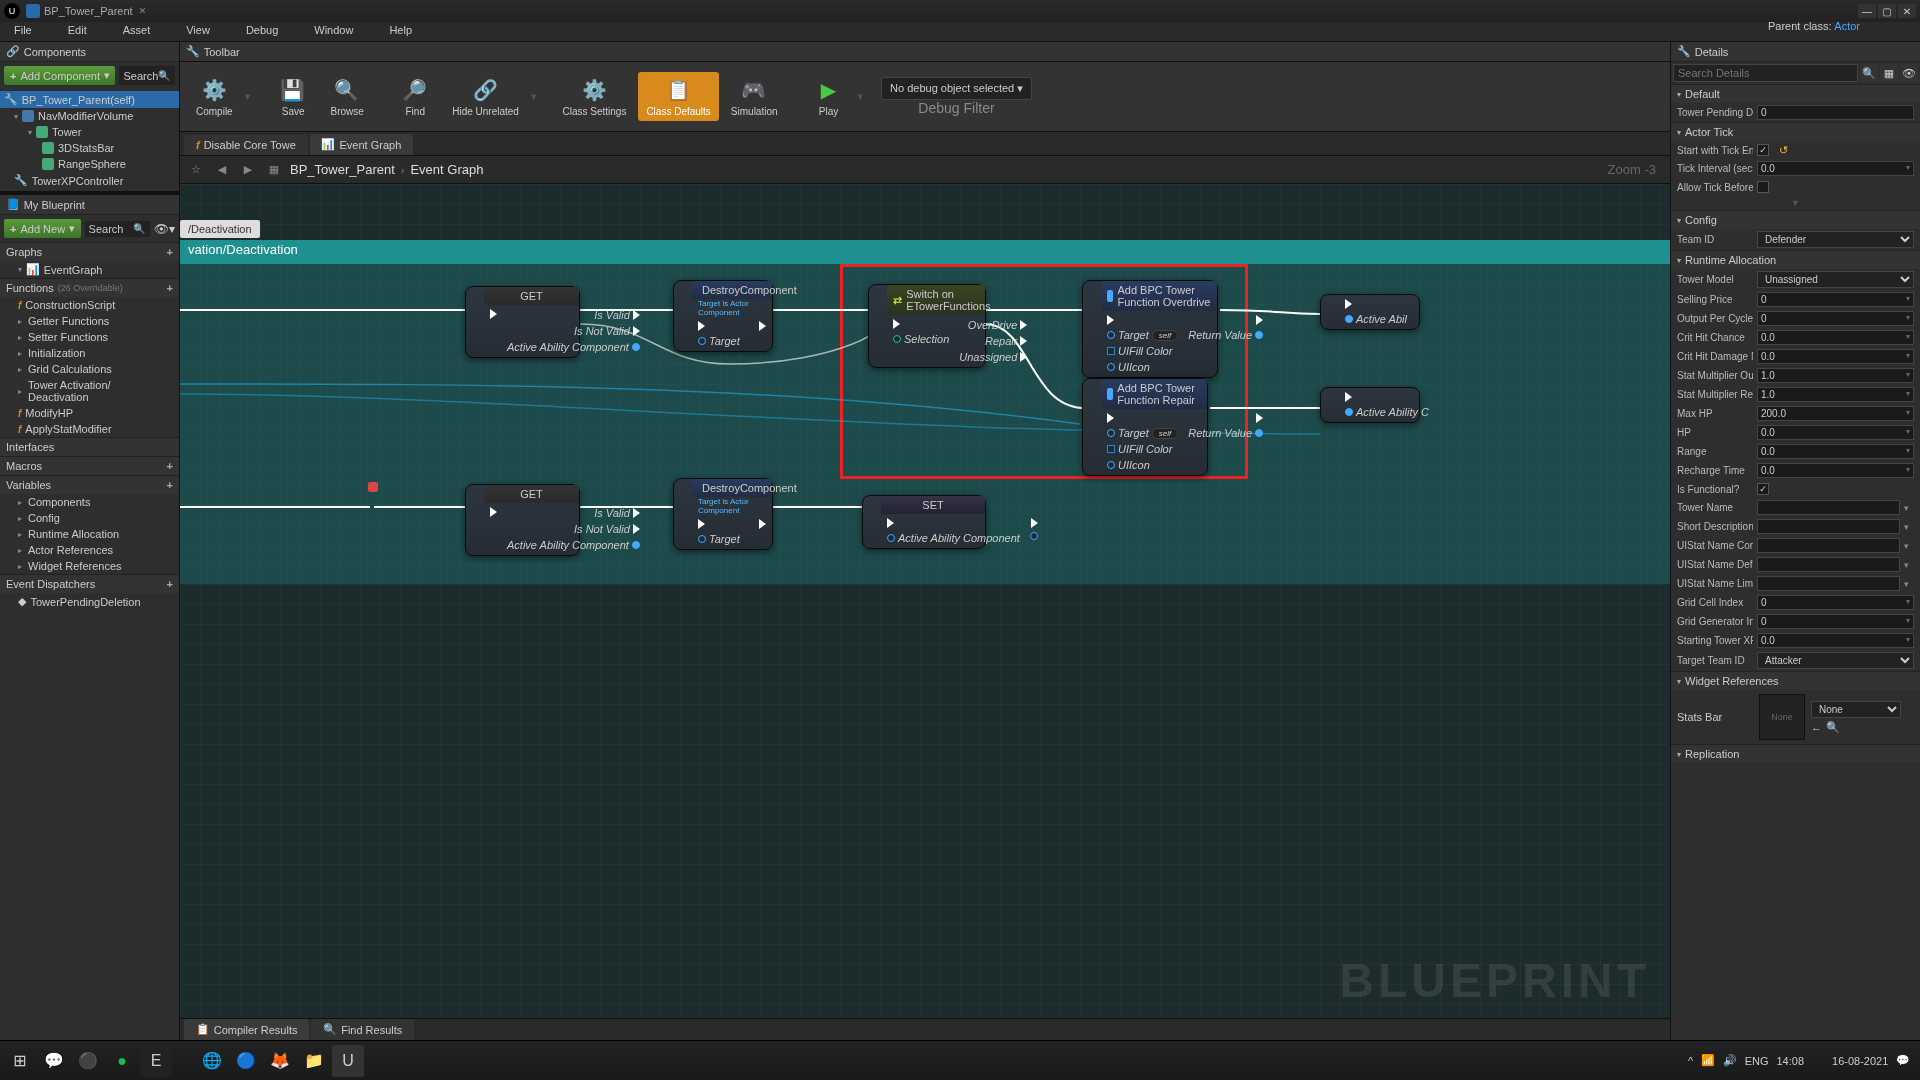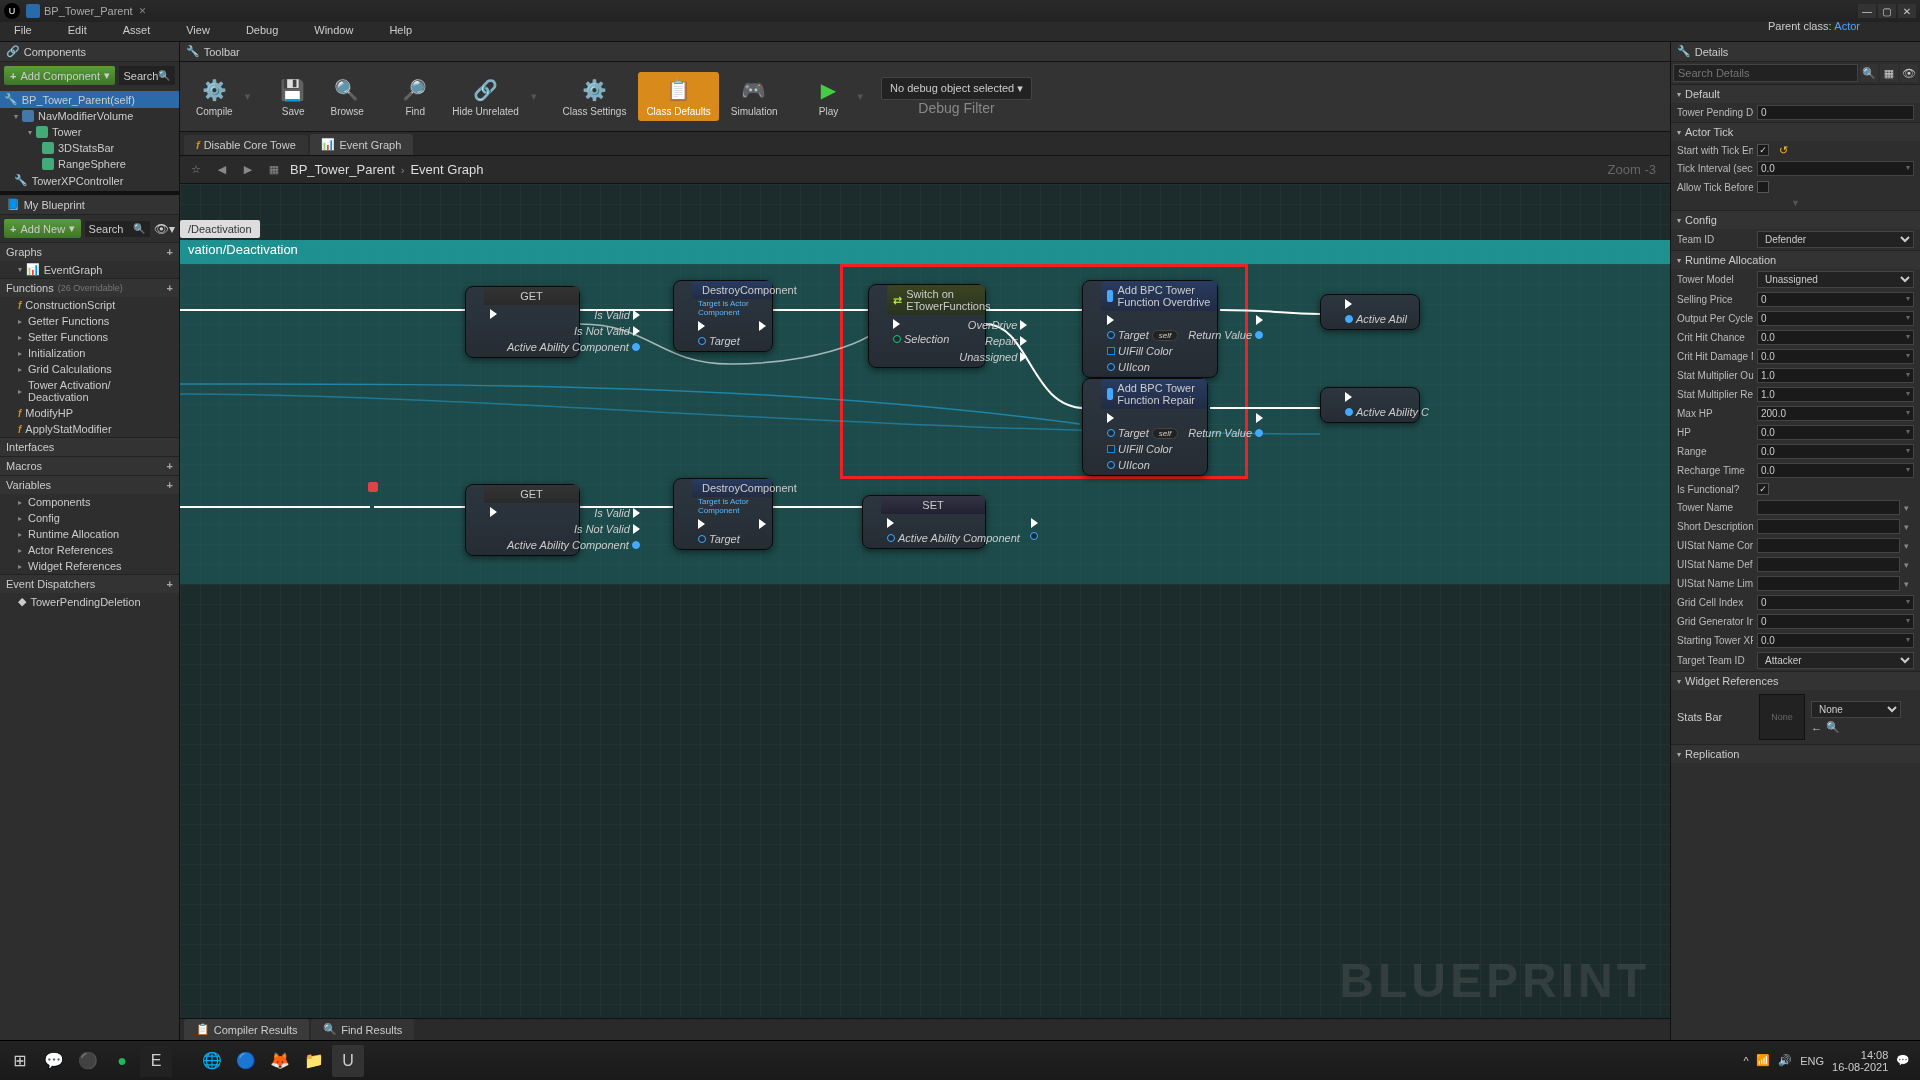--- a/index.html
+++ b/index.html
@@ -116,21 +116,21 @@
 .num-field .nspin { font-size:8px; color:#666;}
 .thumb { width:46px; height:46px; background:#222; border:1px solid #111; display:flex; align-items:center; justify-content:center; font-size:9px; color:#666;}
 .asset-row { display:flex; align-items:center; gap:6px; padding:4px 6px;}
 .asset-ctrl select { background:#222; border:1px solid #444; color:#ccc; padding:1px 3px; font-size:10px; width:90px;}
 .expand-hint { text-align:center; color:#555; font-size:9px; padding:2px;}
 
 .taskbar { height: 40px; background: linear-gradient(#222,#1a1a1a); display:flex; align-items:center; padding:0 4px; gap:2px; border-top:1px solid #000;}
 .taskbar .tbico { width:32px; height:32px; display:flex; align-items:center; justify-content:center; font-size:16px; border-radius:2px;}
 .taskbar .spacer { flex:1;}
 .taskbar .tray { display:flex; align-items:center; gap:8px; font-size:10px; color:#ccc; padding:0 6px;}
-.taskbar .clock { display:flex; flex-direction:column; align-items:flex-end;}
+.taskbar .clock { display:flex; flex-direction:row; align-items:flex-end;gap:28px;}
 </style>
 </head>
 <body>
 
 <div class="titlebar">
   <div class="ue-logo">U</div>
   <div class="title-icon"></div>
   <span class="title">BP_Tower_Parent</span>
   <span style="margin-left:6px;color:#888;font-size:9px;">✕</span>
   <div class="spacer"></div>

